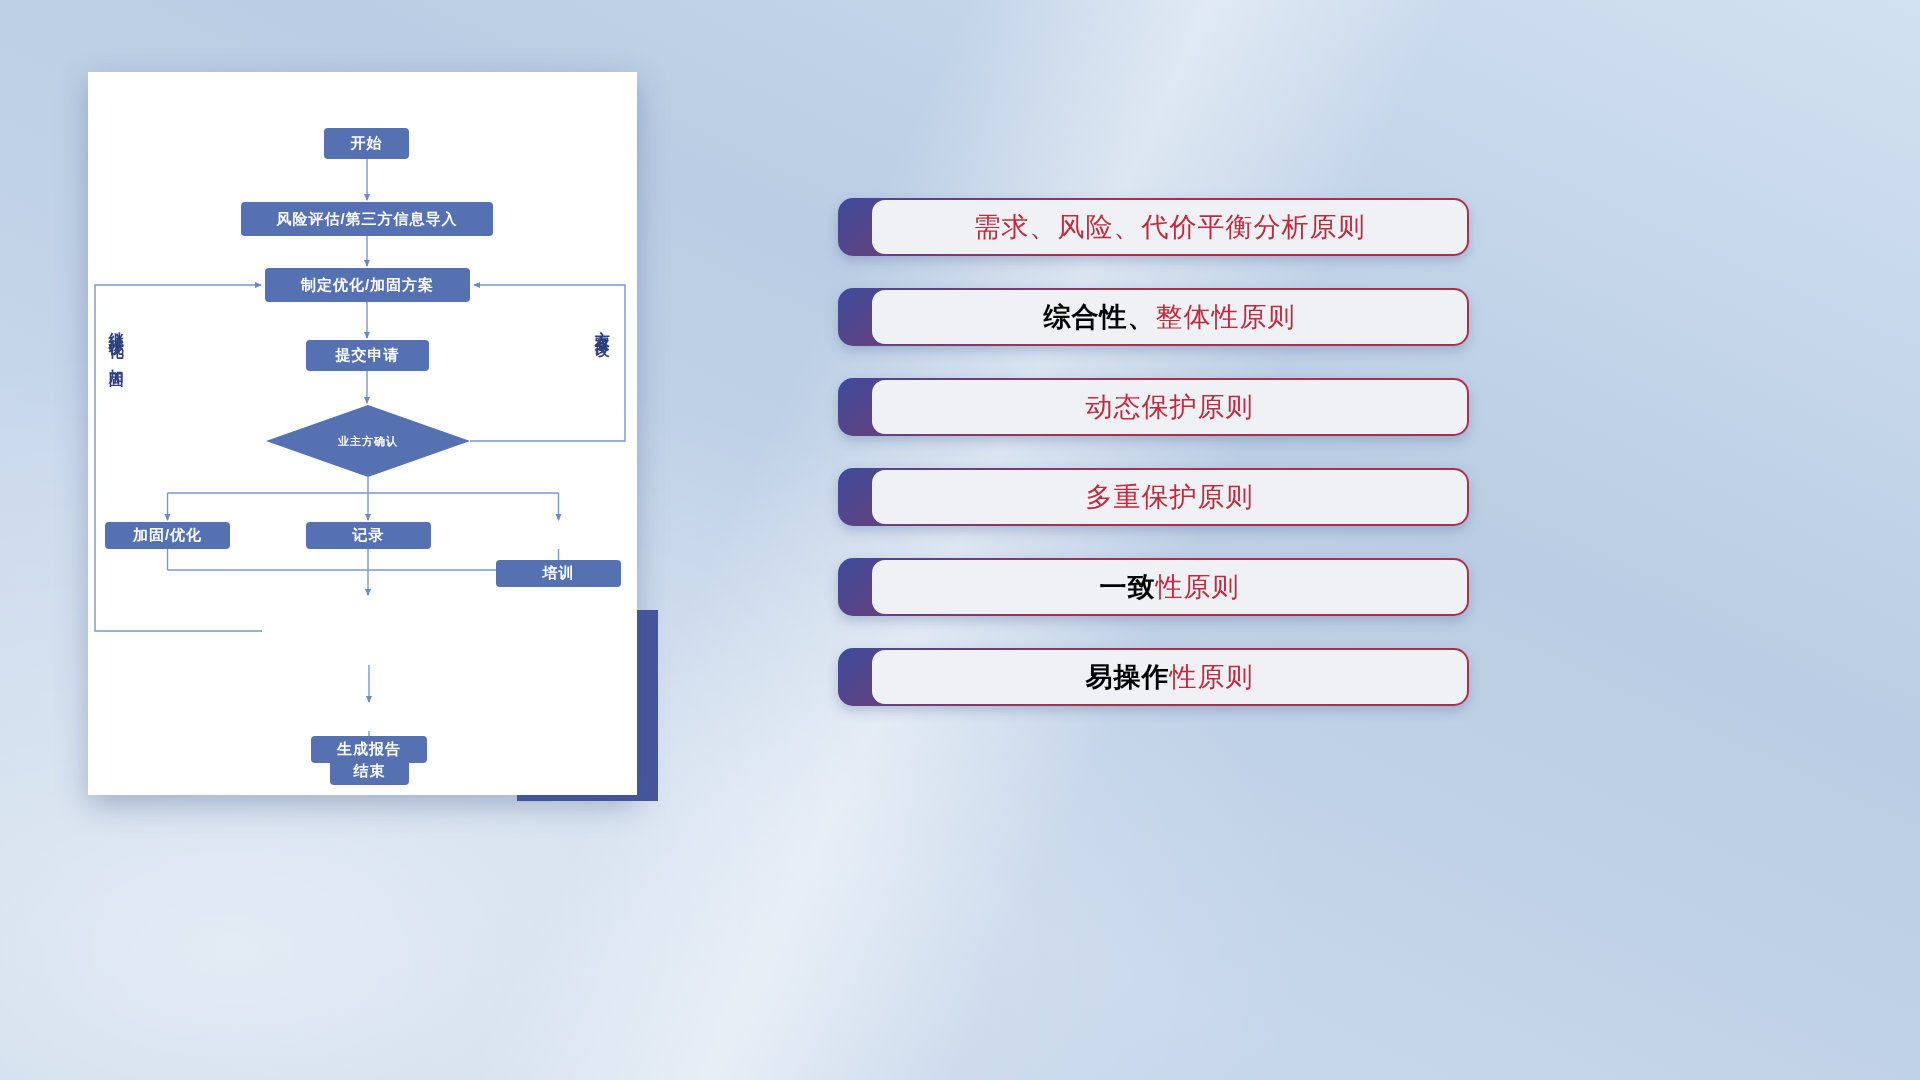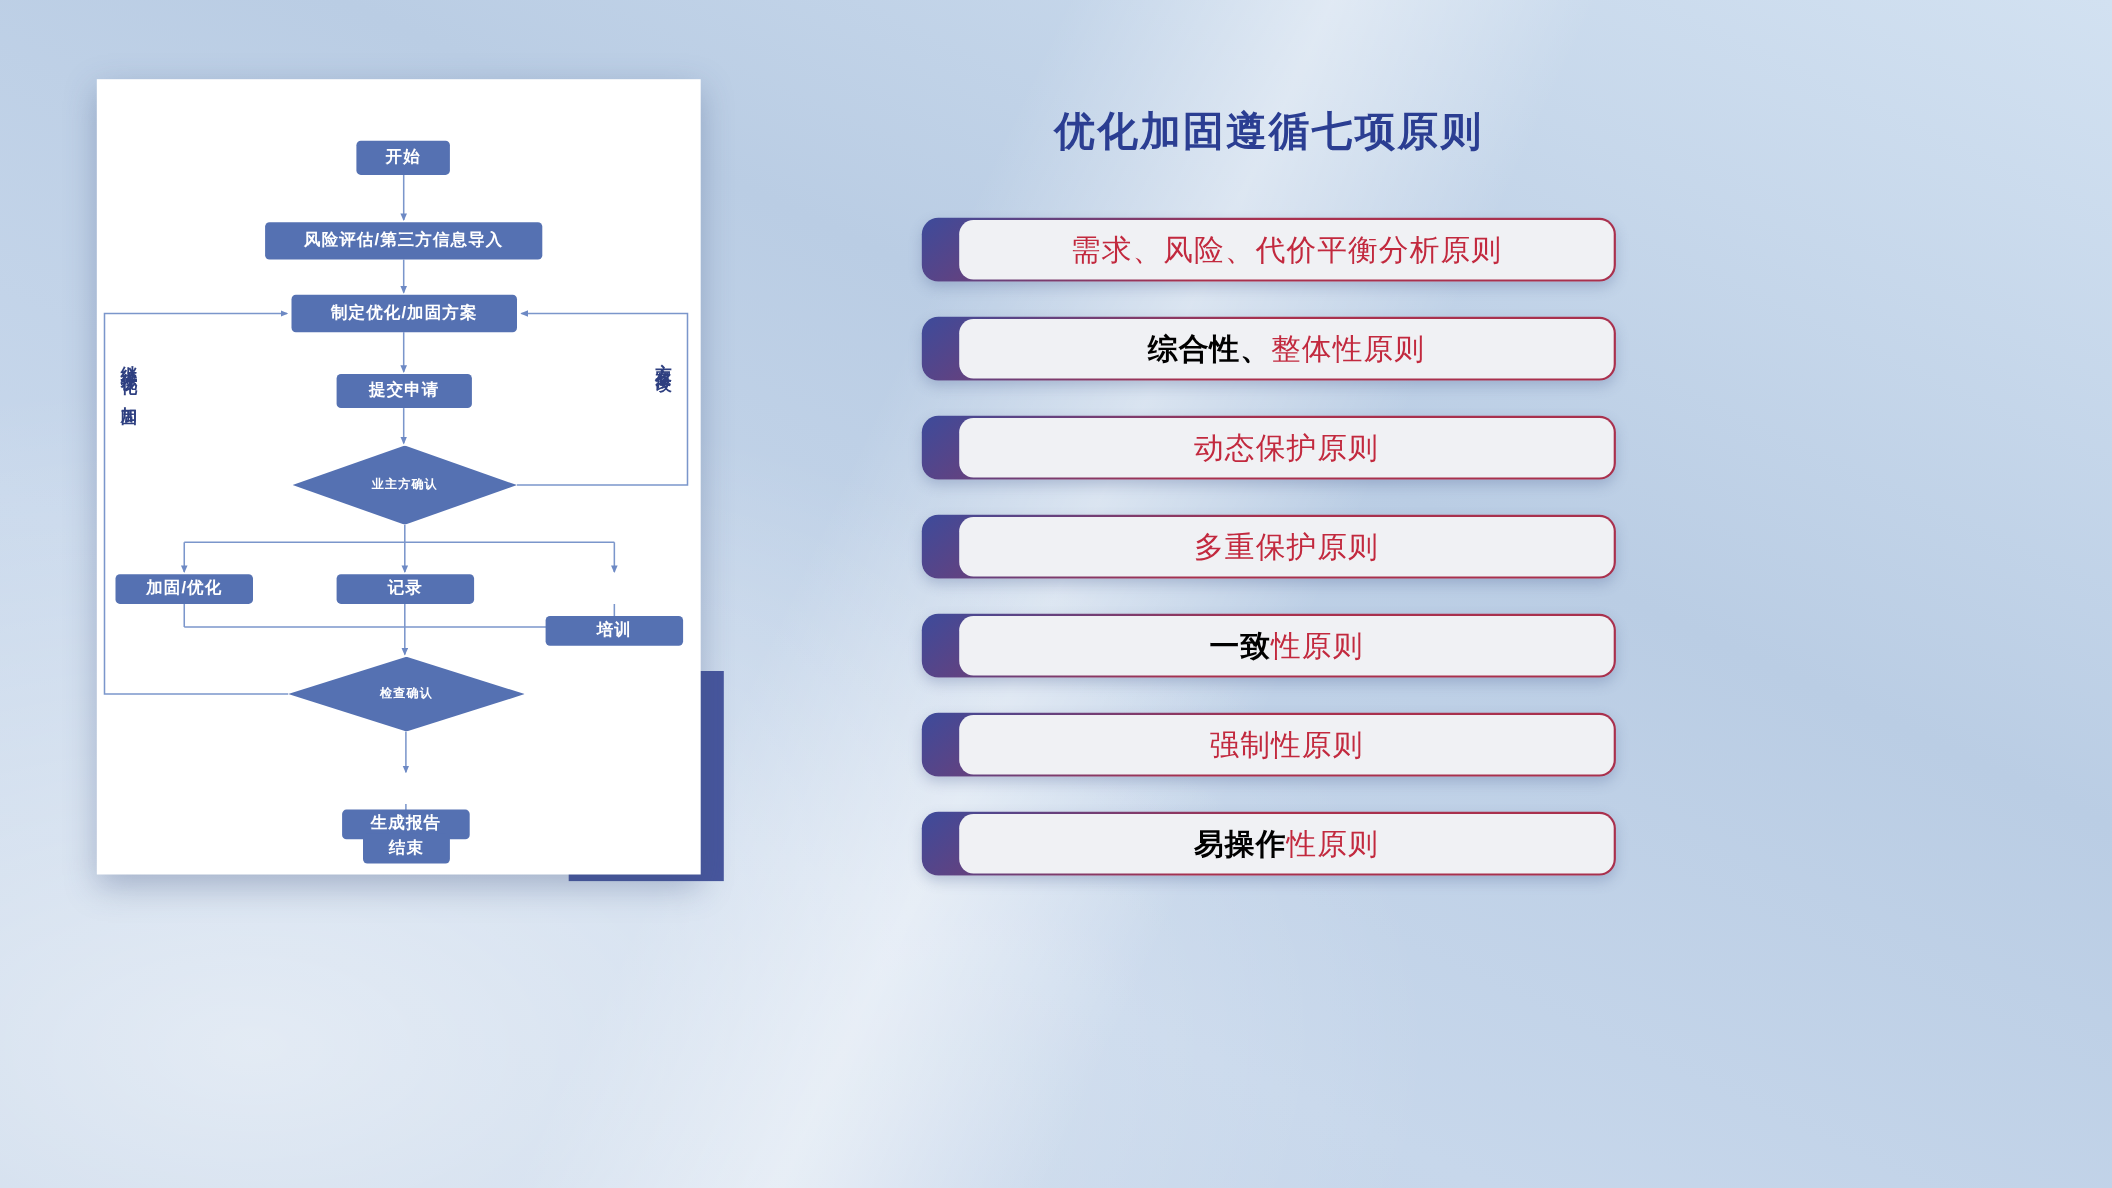--- a/index.html
+++ b/index.html
@@ -111,34 +111,32 @@
     <div class="node" style="left:218px;top:268px;width:123px;height:31px;">提交申请</div>
 
     <div class="node diamond" style="left:178px;top:333px;width:204px;height:72px;">业主方确认</div>
 
     <div class="node" style="left:17px;top:450px;width:125px;height:27px;">加固/优化</div>
 
     <div class="node" style="left:218px;top:450px;width:125px;height:27px;">记录</div>
 
     <div class="node" style="left:408px;top:450px;width:125px;height:27px;margin-top:38px;">培训</div>
 
-    <div class="node diamond" style="left:174px;top:525px;width:215px;height:68px;">检查确认</div>
 
     <div class="node" style="left:223px;top:664px;width:116px;height:27px;">生成报告</div>
 
     <div class="node pill" style="left:242px;top:686px;width:79px;height:27px;">结束</div>
 
     <div class="vlabel" style="left:20px;top:248px;height:150px;">继续优化/加固</div>
 
     <div class="vlabel" style="left:506px;top:246px;height:110px;">方案修改</div>
 
   </div>
 
   <div class="right-col">
-    <div class="r-title">优化加固遵循七项原则</div>
 
     <div class="principles">
 
       <div class="principle">
         <div class="principle-inner">
             <span class="p-blue"></span>
             <span class="p-red">需求、风险、代价平衡分析原则</span>
           </div>
       </div>
 
@@ -163,26 +161,20 @@
           </div>
       </div>
 
       <div class="principle">
         <div class="principle-inner">
             <span class="p-blue">一致</span>
             <span class="p-red">性原则</span>
           </div>
       </div>
 
-      <div class="principle">
-        <div class="principle-inner">
-            <span class="p-blue"></span>
-            <span class="p-red">强制性原则</span>
-          </div>
-      </div>
 
       <div class="principle">
         <div class="principle-inner">
             <span class="p-blue">易操作</span>
             <span class="p-red">性原则</span>
           </div>
       </div>
 
     </div>
   </div>

